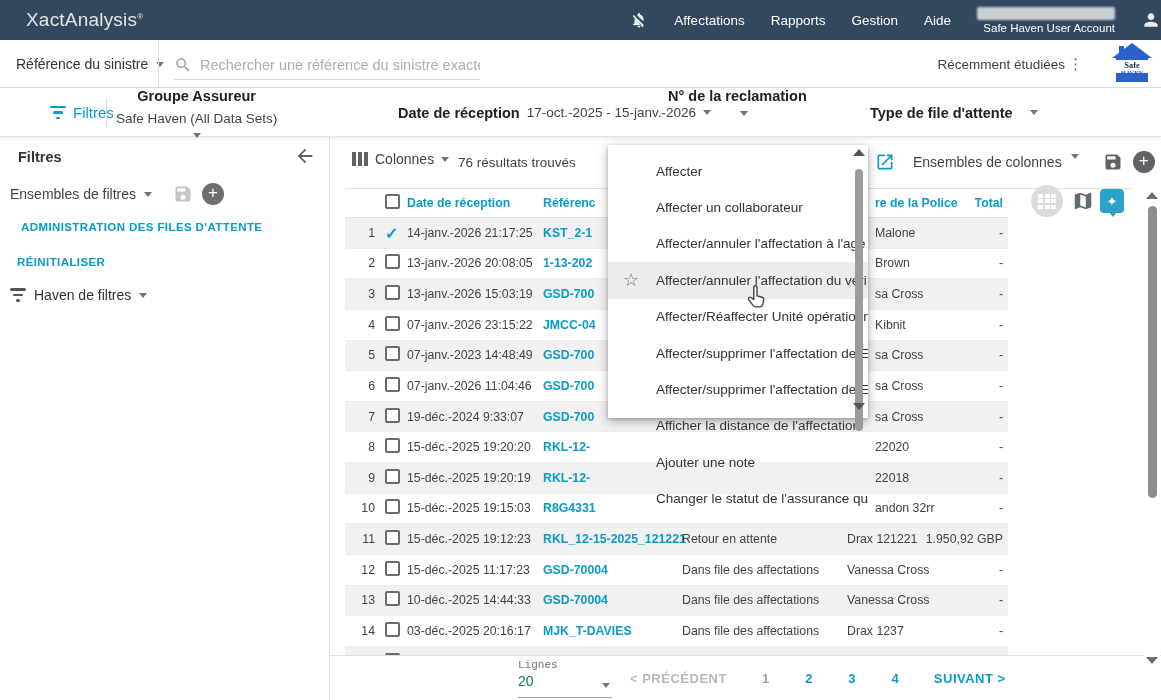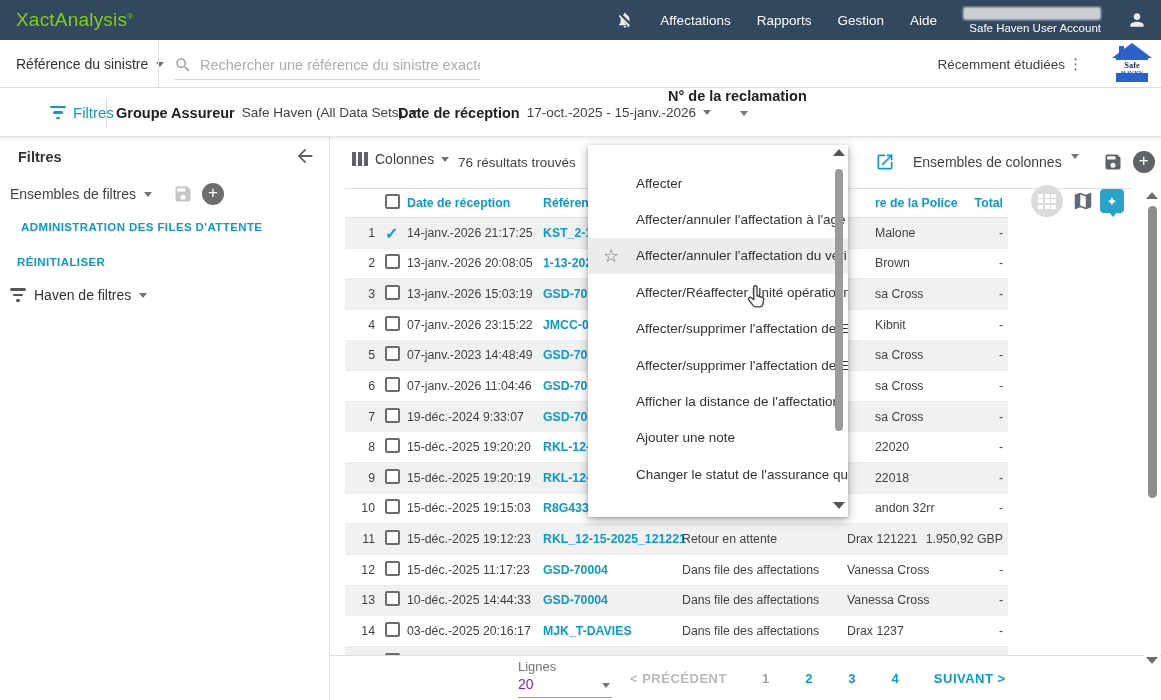--- a/index.html
+++ b/index.html
@@ -2,23 +2,23 @@
 <html><head>
 <meta charset="utf-8">
 <style>
   * { box-sizing: border-box; margin: 0; padding: 0; }
   html,body { background:#e8e8e8; }
   body { font-family: "Liberation Sans", sans-serif; }
   #app { position:relative; width:1161px; height:700px; background:#fff; overflow:hidden; }
 
   
   .nav { position:absolute; left:0; top:0; width:1161px; height:40px; background:#31485e; display:flex; align-items:center; z-index:20; }
-  .brand { margin-left:16px; color:#84cc16; font-size:19px; letter-spacing:.2px; }
+  .brand { margin-left:26px; color:#e5e5e5; font-size:19px; letter-spacing:.2px; }
   .brand sup { font-size:8px; vertical-align:super; }
-  .nav-right { margin-left:auto; display:flex; align-items:center; gap:26px; padding-right:14px; color:#fff; font-size:13.5px; }
+  .nav-right { margin-left:auto; display:flex; align-items:center; gap:26px; color:#fff; font-size:13.5px; }
   .nav-item { cursor:pointer; }
   .userblock { display:flex; flex-direction:column; align-items:flex-end; }
   .redacted { width:138px; height:13px; background:#c9ced3; border-radius:2px; filter:blur(1.2px); margin-bottom:2px; }
   .userlabel { font-size:11.5px; color:#fff; }
   .icon18 { width:18px; height:18px; display:block; }
   .icon20 { width:20px; height:20px; display:block; }
 
   
   .searchrow { position:absolute; left:0; top:40px; width:1161px; height:48px; background:#fff; border-bottom:1px solid #dcdcdc; z-index:19; }
   .scope { position:absolute; left:16px; top:0; height:48px; display:flex; align-items:center; gap:8px; font-size:14px; color:#333; cursor:pointer; }
@@ -83,32 +83,32 @@
   .c-holder.occluded { left:503px; }
   .c-total { right:5px; text-align:right; }
   .thead .tc { font-weight:bold; color:#0a9bc8; font-size:12.3px; }
   .cb { display:inline-block; width:15px; height:15px; border:2px solid #6b6b6b; border-radius:2px; background:#fff; cursor:pointer; }
   .ck { display:none; color:#0a9bc8; font-size:16px; font-weight:bold; }
   .trow.checked .ck { display:inline; }
 
   
   .footer { position:absolute; left:330px; top:655px; width:831px; height:45px; background:#fff; border-top:1px solid #e0e0e0; z-index:30; }
   .rowsel { position:absolute; left:188px; top:3px; width:94px; cursor:pointer; }
-  .rowsel .rl { font-size:13px; color:#757575; }
-  .rowsel .rv { font-size:14px; color:#6d28d9; margin-top:2px; }
+  .rowsel .rl { font-size:11px; color:#757575;font-family:Liberation Mono, monospace; }
+  .rowsel .rv { font-size:14px; color:#0f766e; margin-top:2px; }
   .rowsel .caret { position:absolute; right:2px; top:24px; }
   .rowsel::after { content:""; position:absolute; left:0; right:0; top:38px; height:1px; background:#9e9e9e; }
   .pagenav { position:absolute; left:300px; top:0; height:45px; display:flex; align-items:center; gap:30px; font-size:13px; font-weight:bold; }
   .pg-prev { color:#b9b9b9; letter-spacing:.5px; cursor:default; }
   .pg-next { color:#0a9bc8; letter-spacing:.5px; cursor:pointer; }
   .page { color:#0a9bc8; cursor:pointer; padding:0 5px; }
   .page.current { color:#9e9e9e; cursor:default; }
 
   
-  .menu { position:absolute; left:588px; top:145px; width:260px; height:372px; background:#fff; box-shadow:0 3px 10px rgba(0,0,0,.3), 0 1px 3px rgba(0,0,0,.2); z-index:50; padding-top:20px; }
+  .menu { position:absolute; left:608px; top:145px; width:260px; height:273px; background:#fff; box-shadow:0 3px 10px rgba(0,0,0,.3), 0 1px 3px rgba(0,0,0,.2); z-index:50; padding-top:8px; }
   .mitem { position:relative; height:36.4px; display:flex; align-items:center; padding-left:48px; padding-right:20px; font-size:13.5px; color:#333; white-space:nowrap; overflow:hidden; cursor:pointer; }
   .mitem.hovered { background:#ececec; }
   .mstar { display:none; position:absolute; left:15px; top:50%; transform:translateY(-50%); font-size:18px; color:#757575; }
   .mitem.starred .mstar { display:block; }
   .menu-sb { position:absolute; right:2px; top:2px; bottom:2px; width:14px; }
   .tri-up { width:0; height:0; border-left:6px solid transparent; border-right:6px solid transparent; border-bottom:7px solid #555; margin:2px auto 0; cursor:pointer; }
   .tri-dn { width:0; height:0; border-left:6px solid transparent; border-right:6px solid transparent; border-top:7px solid #555; margin:0 auto; cursor:pointer; position:absolute; bottom:6px; left:1px; }
   .menu-thumb { position:absolute; left:3px; top:22px; width:8px; height:262px; background:#9b9b9b; border-radius:4px; cursor:pointer; }
 
   
@@ -180,33 +180,37 @@
   <div class="filterbar">
     <div class="fb-item" style="left:50px;">
       <span class="flt-ic">
           <i></i>
           <i></i>
           <i></i>
         </span>
       <span class="teal" style="font-size:15px;">Filtres</span>
     </div>
     <div class="vdiv2"></div>
-    <div class="fb-item" style="left:116px;">
+    <div class="fb-item" style="left:116px;flex-direction:column;">
       <span class="fb-label">Groupe Assureur</span>
       <span class="fb-value">Safe Haven (All Data Sets)</span>
       <span class="caret"></span>
     </div>
     <div class="fb-item" style="left:398px;">
       <span class="fb-label">Date de réception</span>
       <span class="fb-value">17-oct.-2025 - 15-janv.-2026</span>
       <span class="caret"></span>
     </div>
     <div class="fb-item" style="left:668px;flex-direction:column;">
       <span class="fb-label">N° de la reclamation</span>
       <span class="caret" style="margin-left:14px;"></span>
+    </div>
+    <div class="fb-item" style="left:870px;">
+      <span class="fb-label">Type de file d'attente</span>
+      <span class="caret" style="margin-left:10px;"></span>
     </div>
     <div class="gridbtn">
       <span class="gridglyph">
           <i></i>
           <i></i>
           <i></i>
           <i></i>
           <i></i>
           <i></i>
           <i></i>
@@ -498,20 +502,24 @@
   </div>
 
   <div class="menu">
     <div id="menuitems">
         <div class="mitem">
 
     <span class="mlabel">Affecter</span>
   </div>
         <div class="mitem">
 
+    <span class="mlabel">Affecter un collaborateur</span>
+  </div>
+        <div class="mitem">
+
     <span class="mlabel">Affecter/annuler l'affectation à l'age</span>
   </div>
         <div class="mitem hovered starred">
     <span class="mstar">☆</span>
     <span class="mlabel">Affecter/annuler l'affectation du véri</span>
   </div>
         <div class="mitem">
 
     <span class="mlabel">Affecter/Réaffecter Unité opérationn</span>
   </div>

